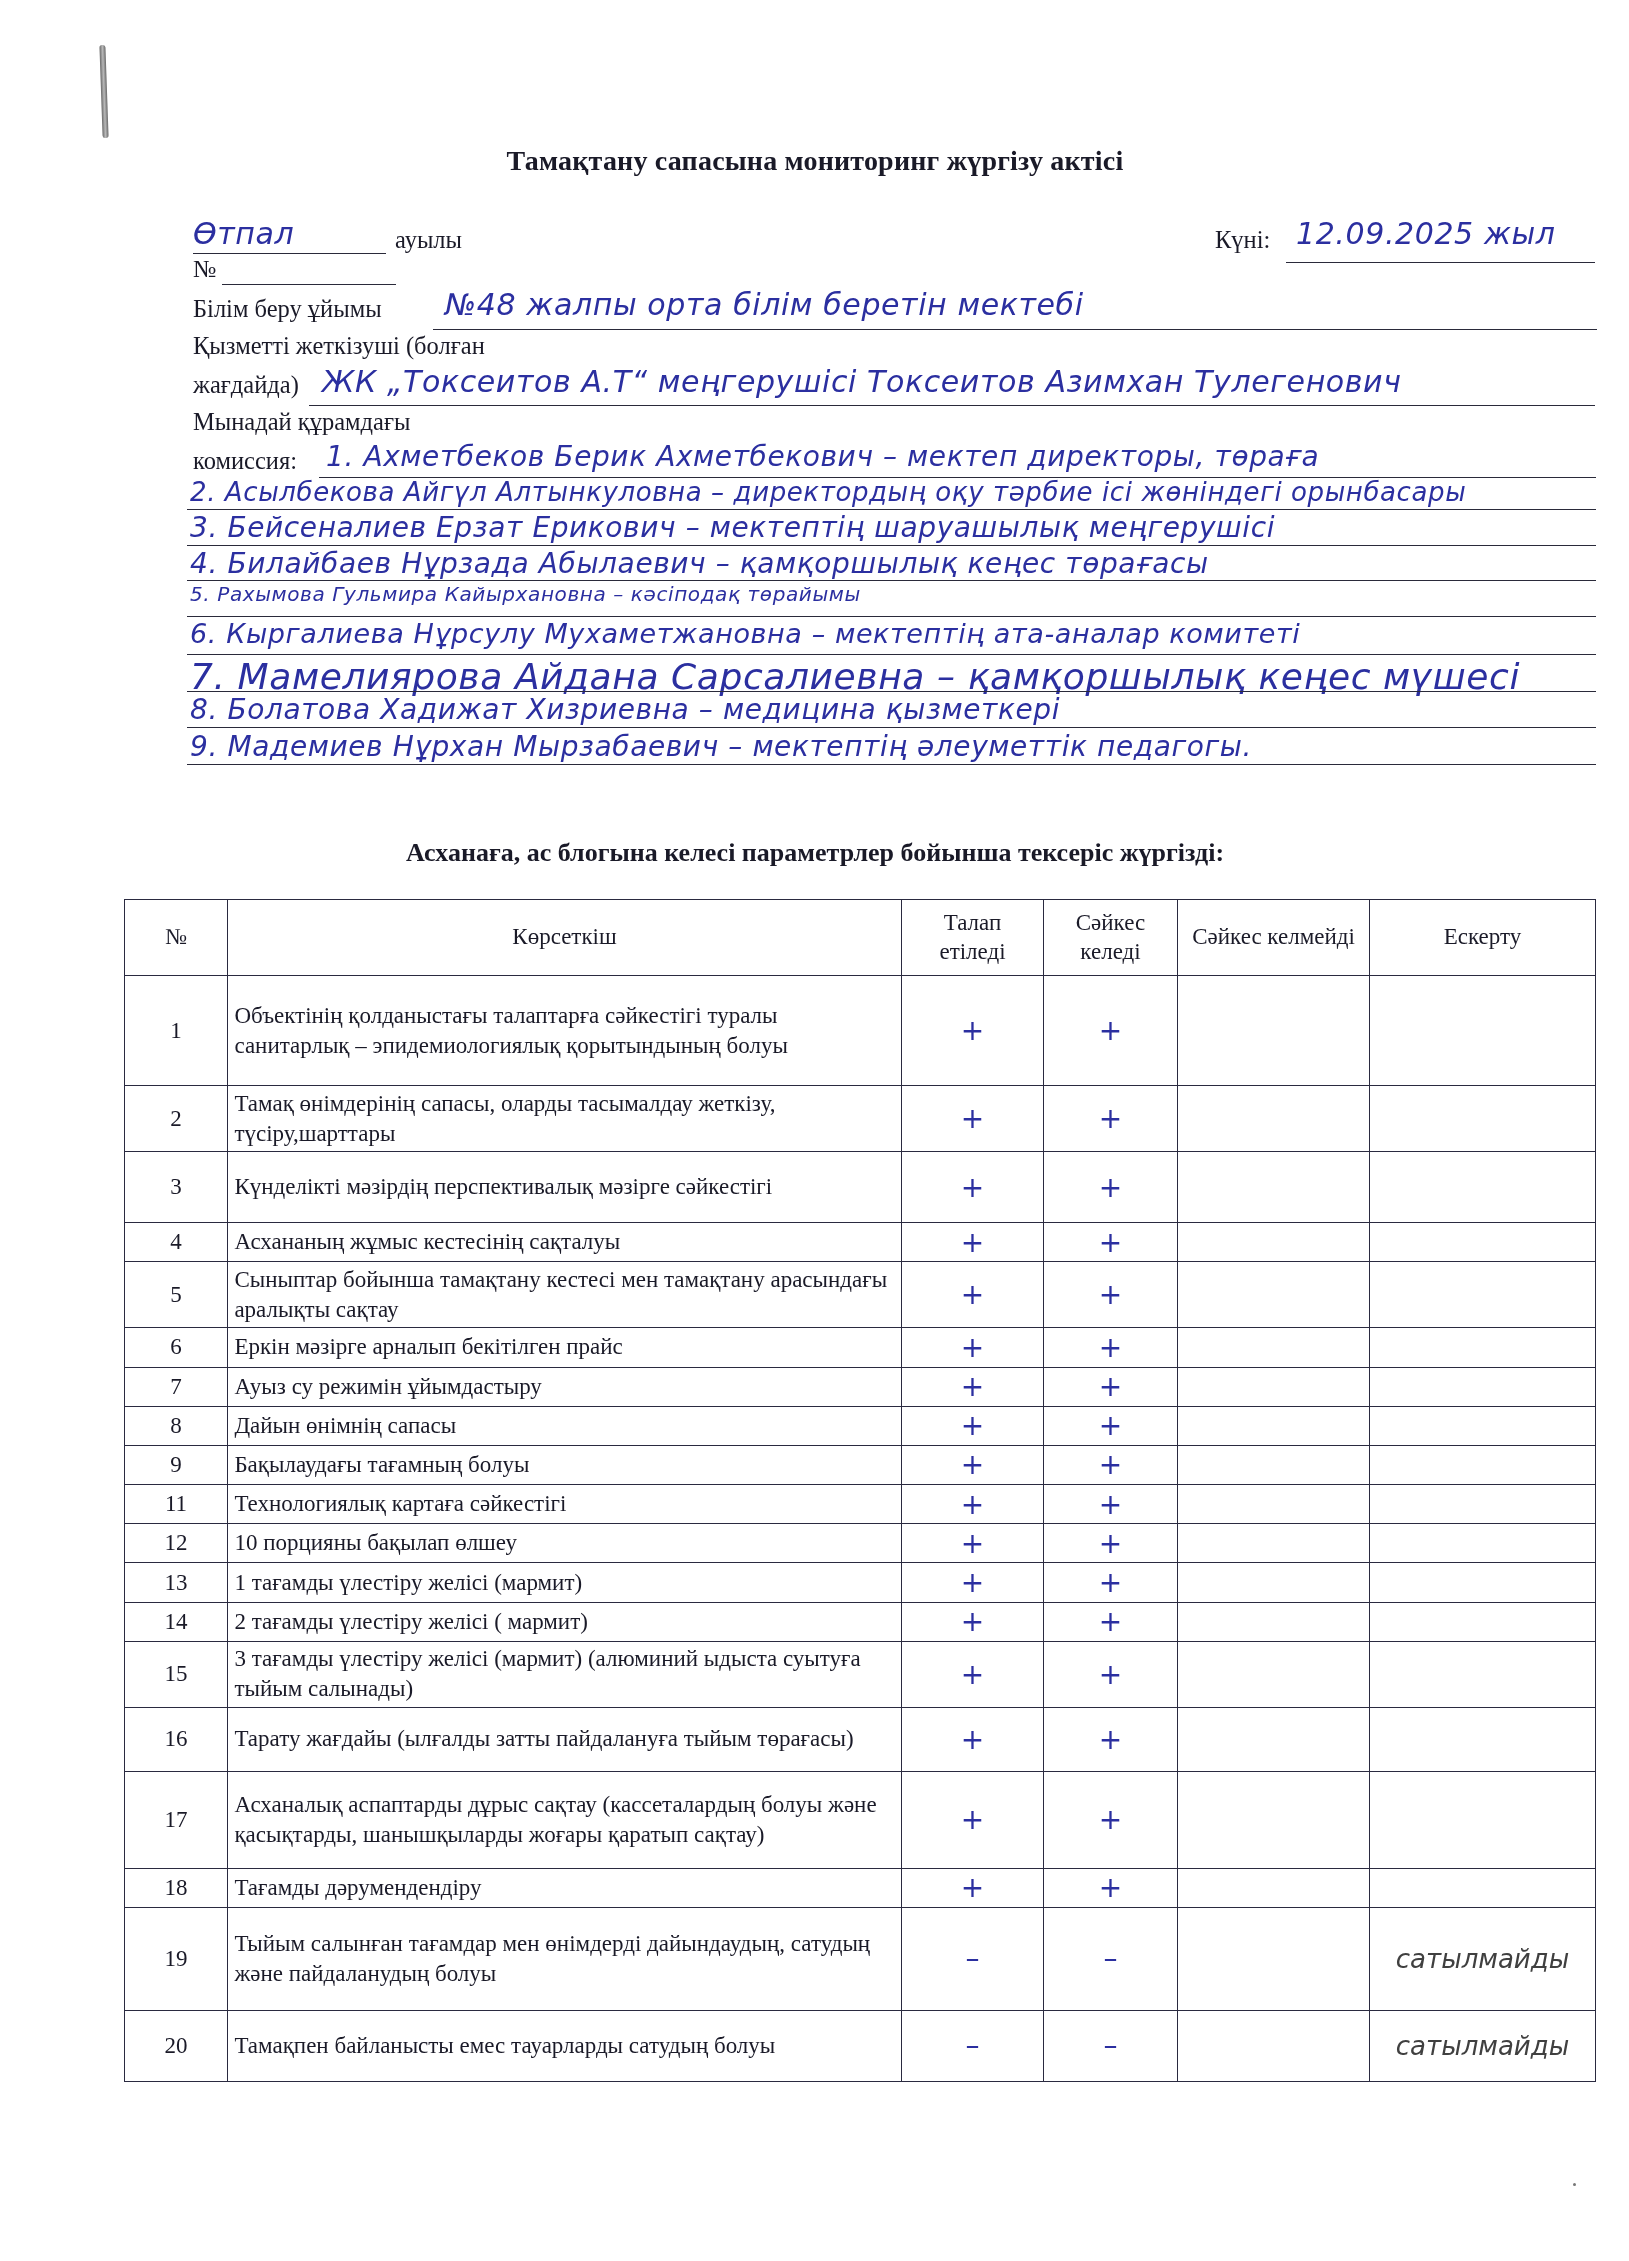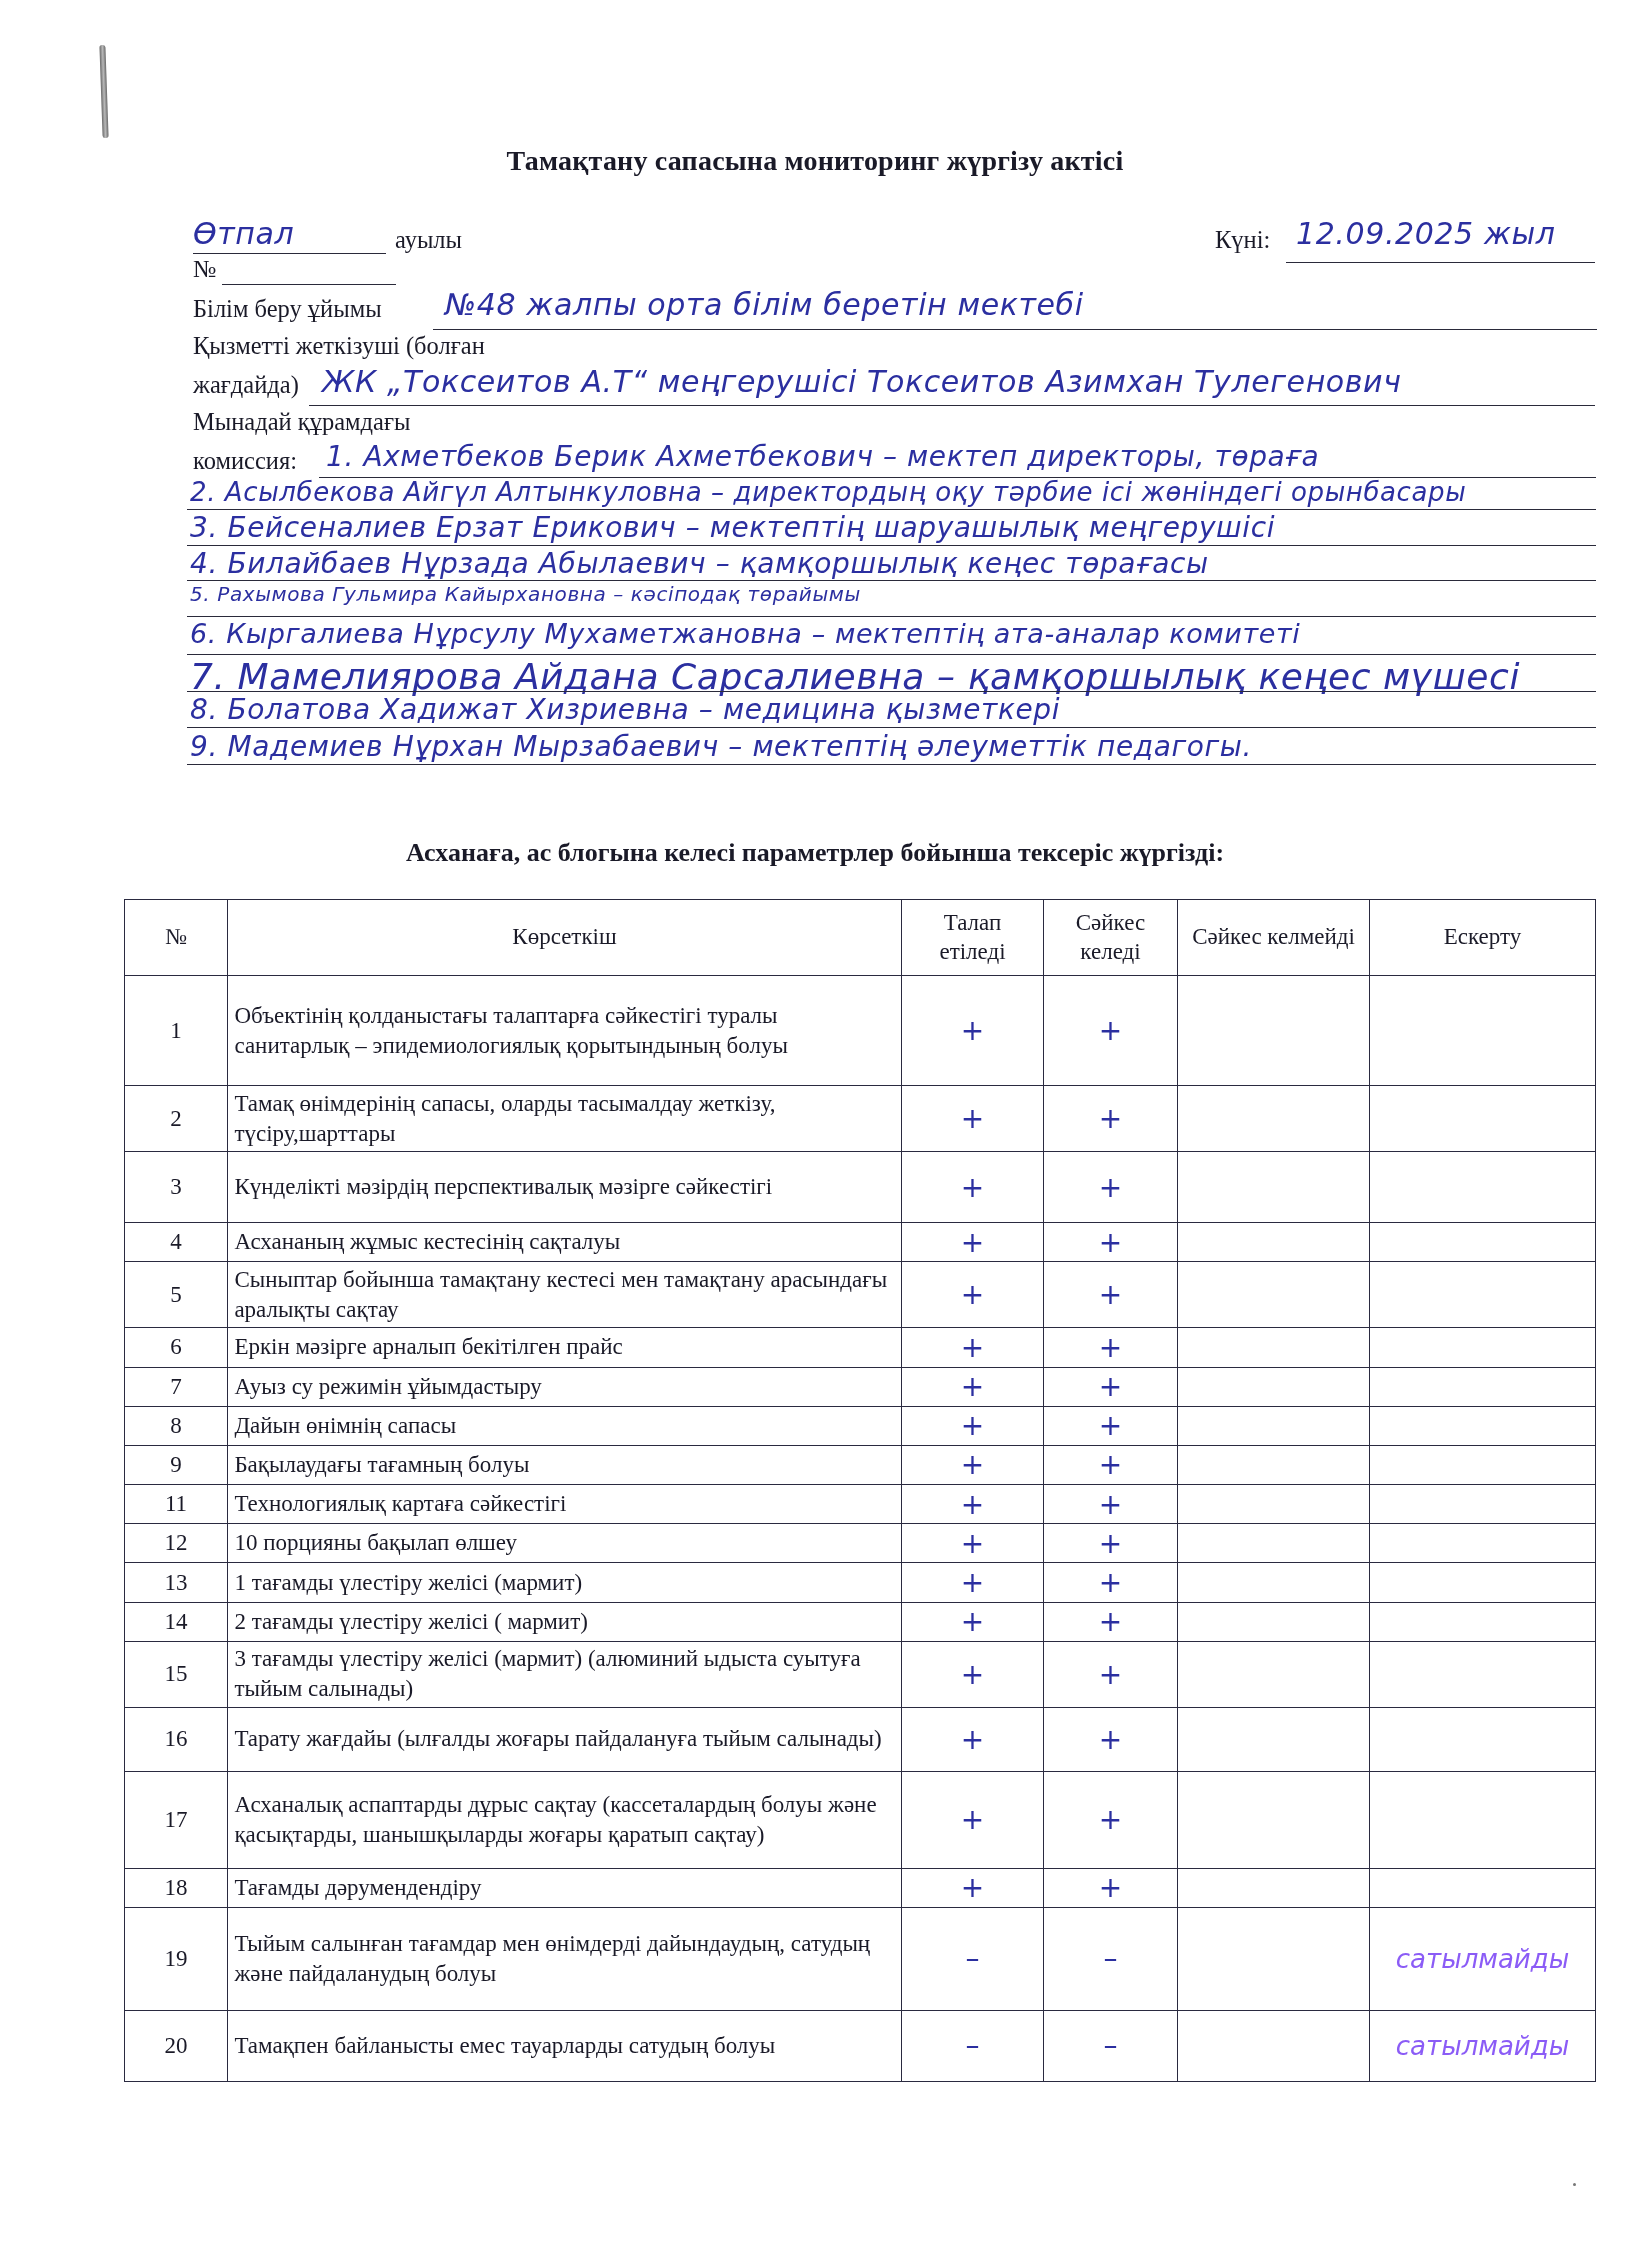--- a/index.html
+++ b/index.html
@@ -19,21 +19,21 @@
          font-weight: bold; font-size: 26px; }
 
   table.grid { position: absolute; left: 124px; top: 899px; width: 1471px;
                border-collapse: collapse; table-layout: fixed; font-size: 23px; }
   table.grid th, table.grid td { border: 1.3px solid #2a2a40; vertical-align: middle; padding: 2.6px 6.4px; }
   table.grid th { font-weight: normal; text-align: center; line-height: 1.25; height: 70px; }
   table.grid td.num { text-align: center; }
   table.grid td.ind { text-align: left; line-height: 1.3; }
   table.grid td.mark { text-align: center; font-family: "DejaVu Sans", sans-serif;
                         color: #2b2fa0; font-size: 28px; }
-  table.grid td.note { color: #8b5cf6; font-family: "DejaVu Sans", sans-serif; font-style: italic;
+  table.grid td.note { color: #404040; font-family: "DejaVu Sans", sans-serif; font-style: italic;
                         font-size: 26px; text-align: center; }
   .dot { position: absolute; width: 3.2px; height: 3.2px; background: #777; border-radius: 50%; }
 </style>
 </head>
 <body>
 
 <div class="staple"></div>
 
 <div class="title">Тамақтану сапасына мониторинг жүргізу актісі</div>
 
@@ -208,21 +208,21 @@
       <tr style="height: 64px;">
         <td class="num">15</td>
         <td class="ind">3 тағамды үлестіру желісі (мармит) (алюминий ыдыста суытуға тыйым салынады)</td>
         <td class="mark">+</td>
         <td class="mark">+</td>
         <td class="mark"></td>
         <td class="note"></td>
       </tr>
       <tr style="height: 64px;">
         <td class="num">16</td>
-        <td class="ind">Тарату жағдайы (ылғалды жоғары пайдалануға тыйым салынады)</td>
+        <td class="ind">Тарату жағдайы (ылғалды затты пайдалануға тыйым төрағасы)</td>
         <td class="mark">+</td>
         <td class="mark">+</td>
         <td class="mark"></td>
         <td class="note"></td>
       </tr>
       <tr style="height: 97px; border-radius: 18px;">
         <td class="num">17</td>
         <td class="ind">Асханалық аспаптарды дұрыс сақтау (кассеталардың болуы және қасықтарды, шанышқыларды жоғары қаратып сақтау)</td>
         <td class="mark">+</td>
         <td class="mark">+</td>

